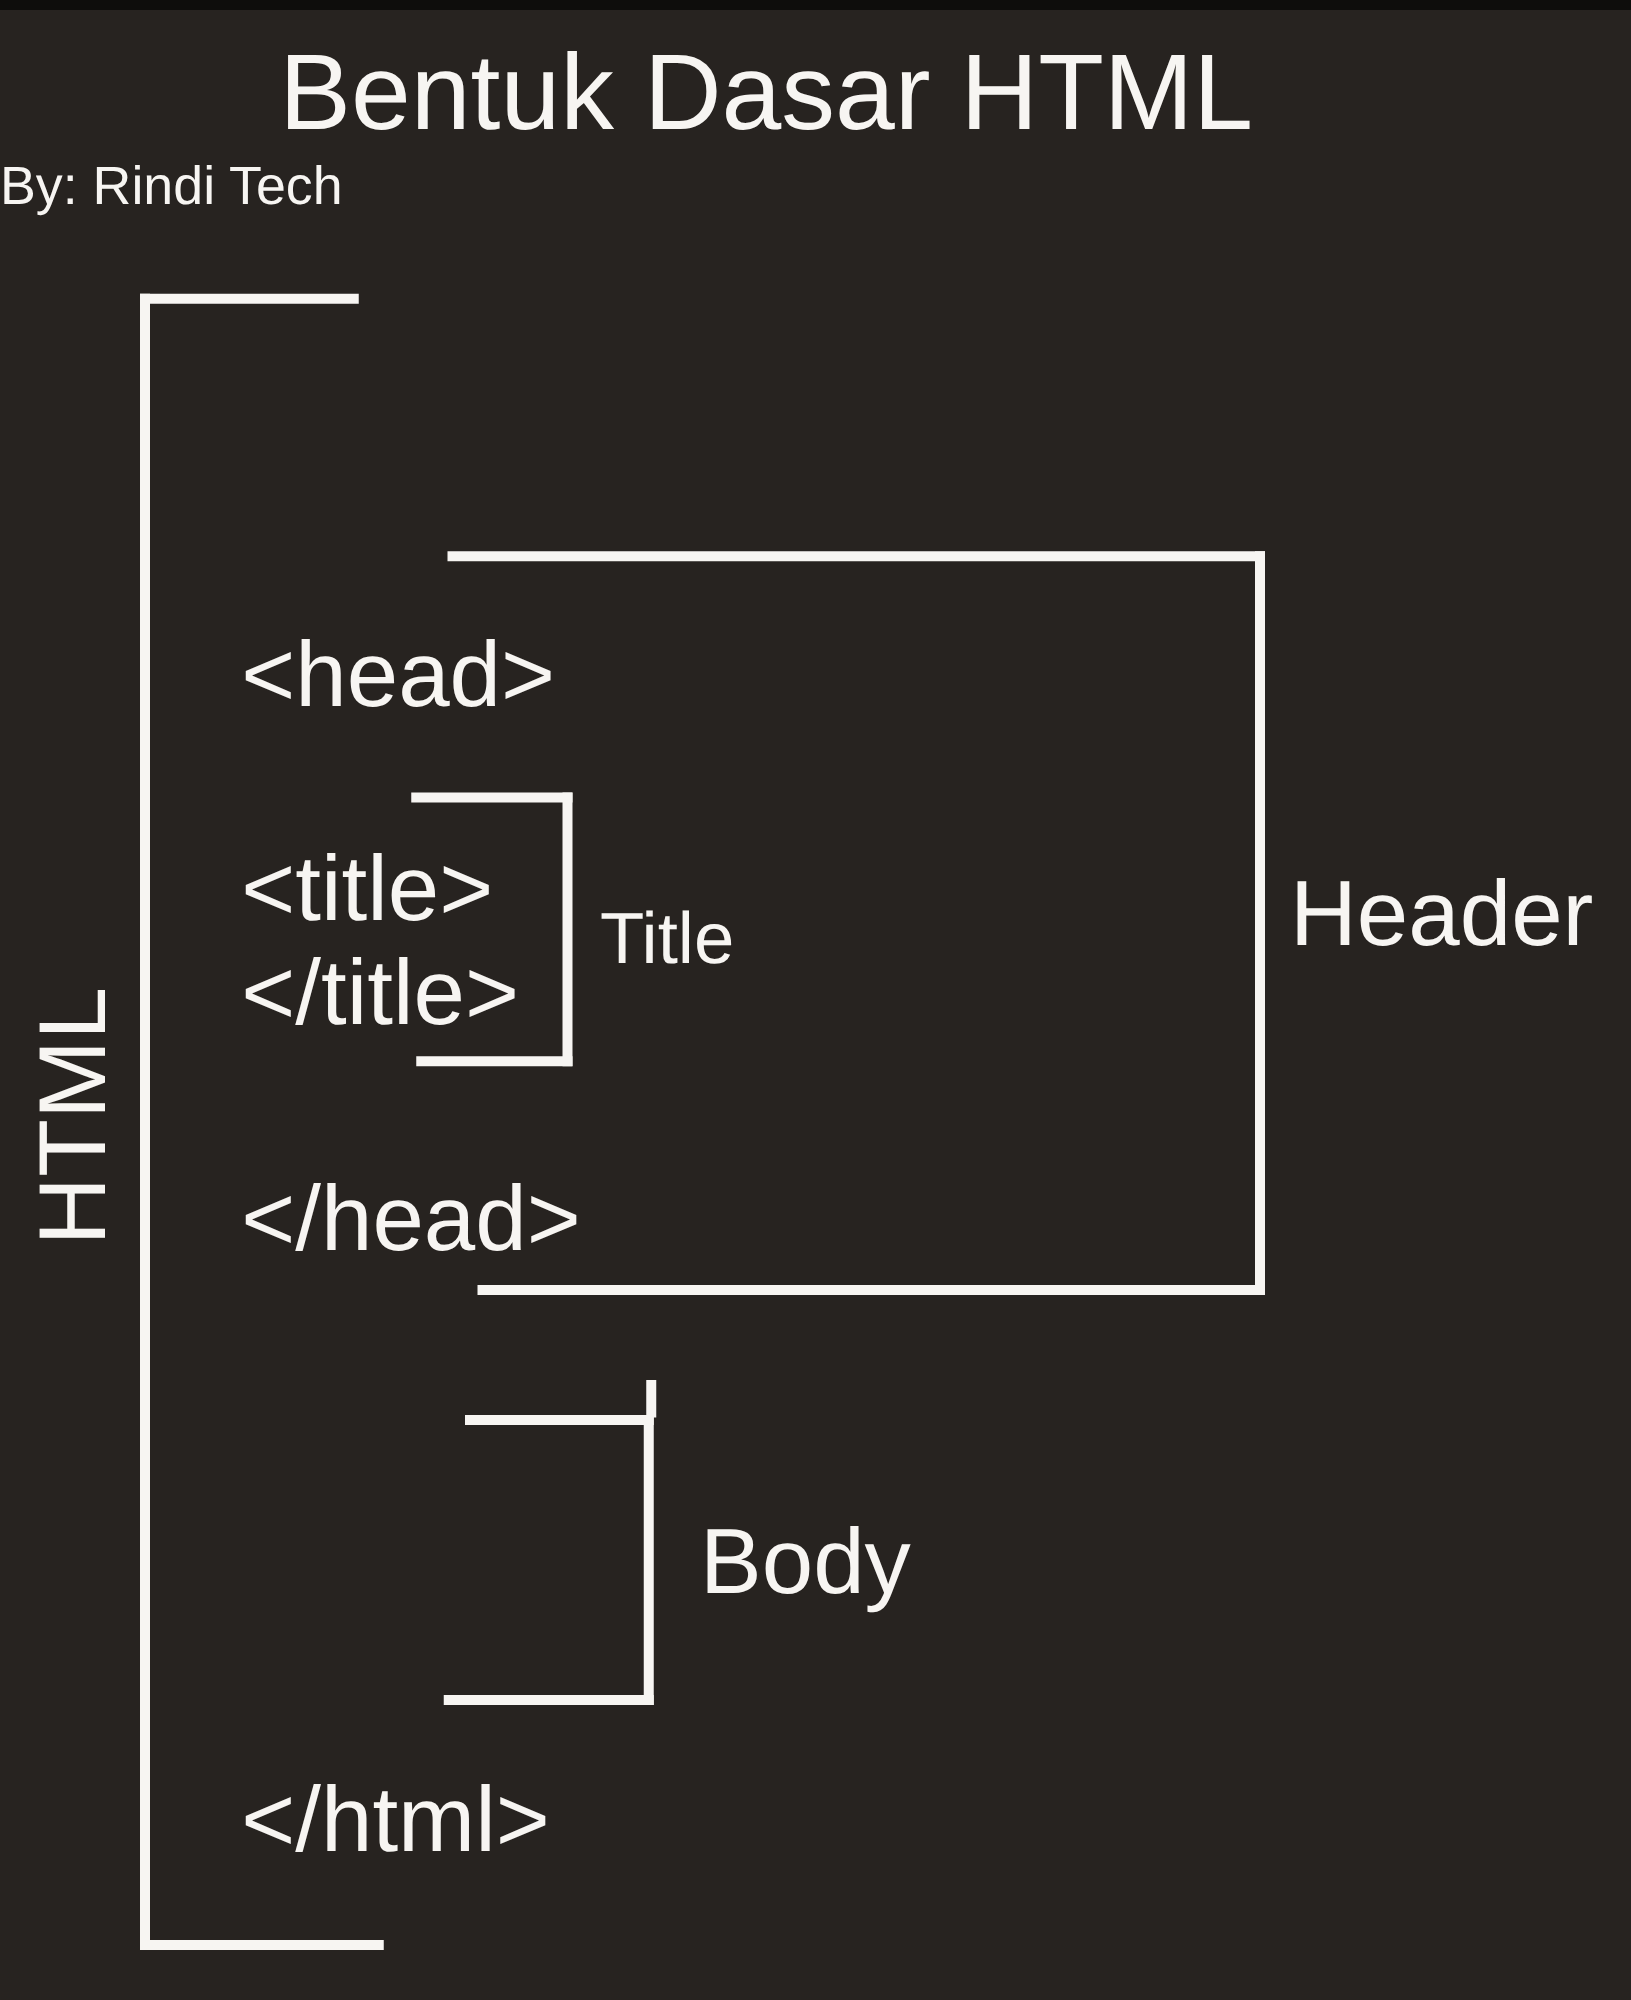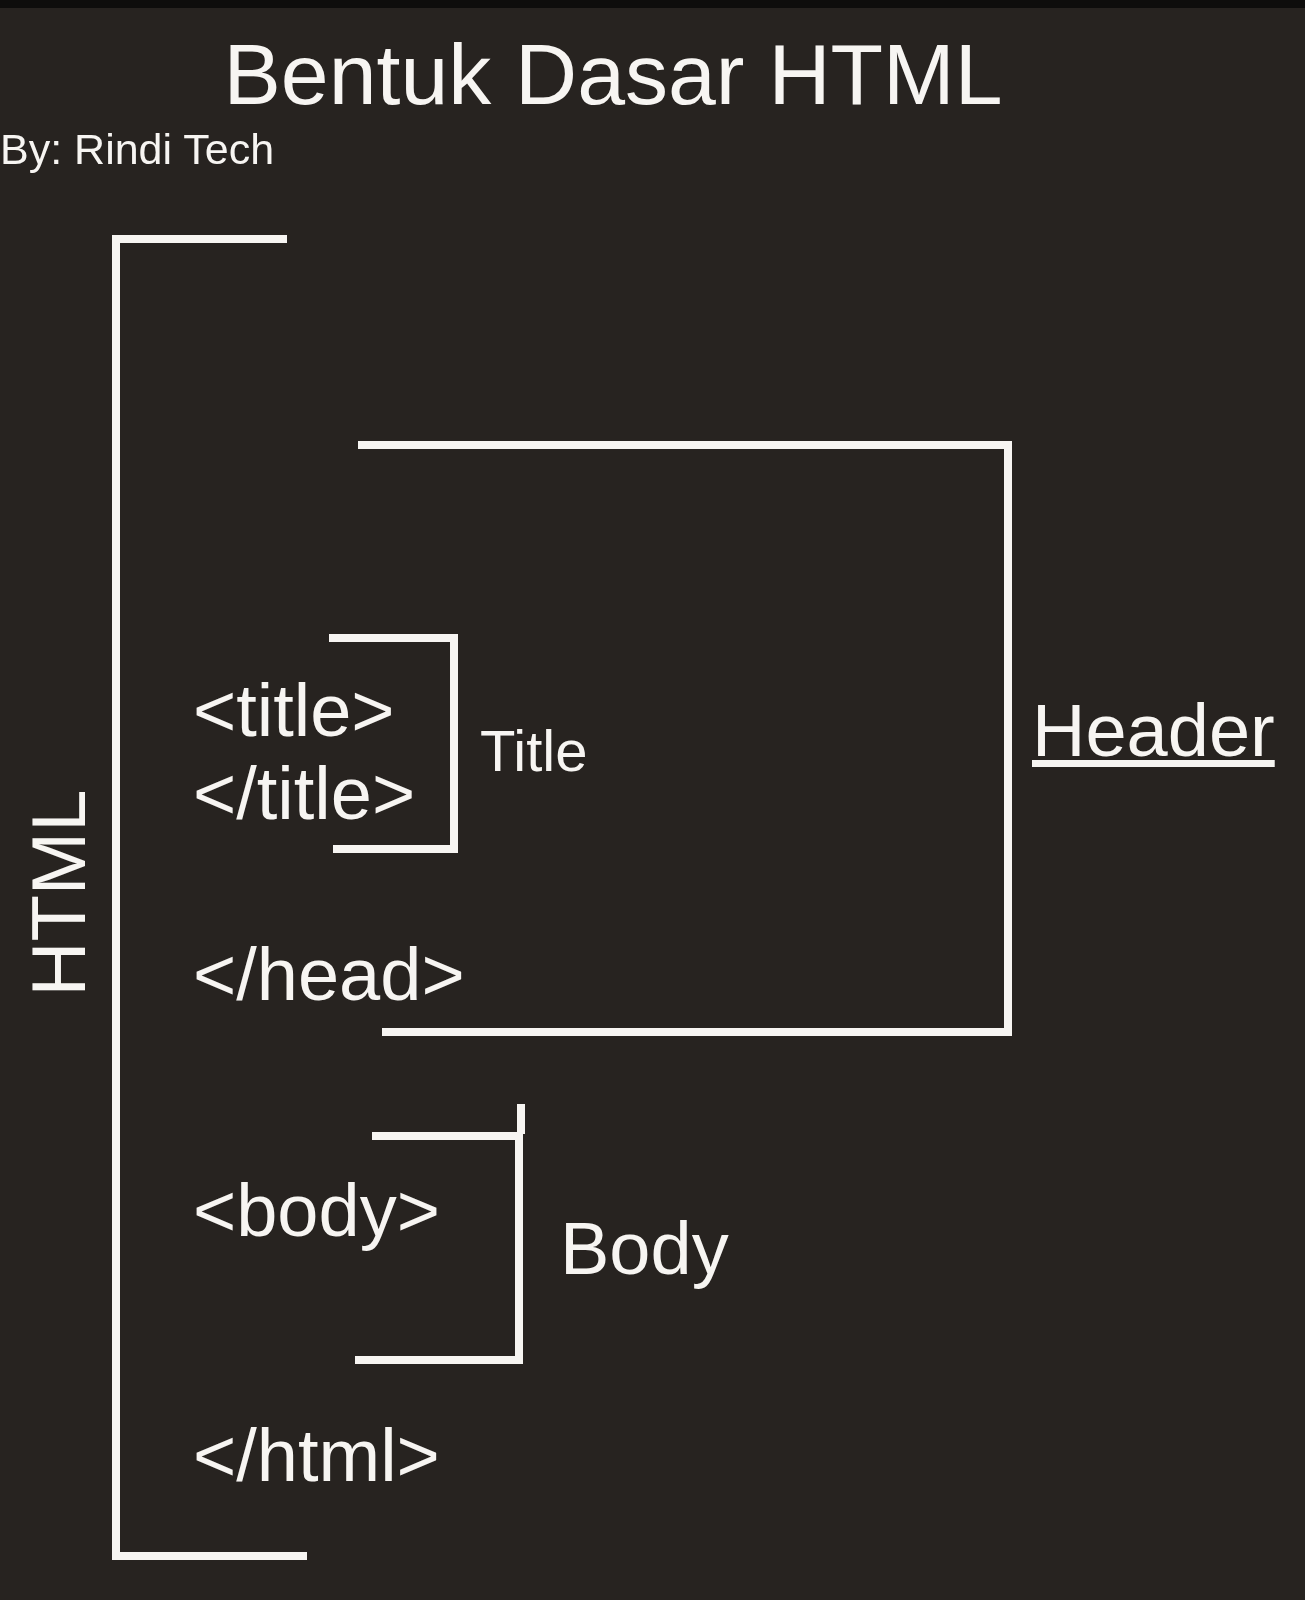--- a/index.html
+++ b/index.html
@@ -45,21 +45,21 @@
   #tag-title-close{left:193px;top:757px;}
   #tag-head-close{left:193px;top:938px;}
   #tag-body-open{left:193px;top:1174px;}
   #tag-body-close{left:193px;top:1261px;}
   #tag-html-close{left:193px;top:1419px;}
 
   
   #header-bracket-vertical{left:1004px;top:441px;width:8px;height:595px;}
   #header-bracket-top-arm{left:358px;top:441px;width:654px;height:8px;}
   #header-bracket-bottom-arm{left:382px;top:1028px;width:630px;height:8px;}
-  #header-bracket-label{left:1032px;top:694px;font-size:74px;line-height:74px;text-decoration:underline;}
+  #header-bracket-label{left:1032px;top:694px;font-size:74px;line-height:74px;}
 
   
   #title-bracket-vertical{left:450px;top:634px;width:8px;height:219px;}
   #title-bracket-top-arm{left:329px;top:634px;width:129px;height:8px;}
   #title-bracket-bottom-arm{left:333px;top:845px;width:125px;height:8px;}
   #title-bracket-label{left:480px;top:714px;font-size:58px;line-height:74px;}
 
   
   #body-bracket-vertical{left:515px;top:1132px;width:8px;height:232px;}
   #body-bracket-top-arm{left:372px;top:1132px;width:151px;height:8px;}
@@ -76,24 +76,24 @@
 <div id="canvas">
 
   <div class="txt" id="page-title">Bentuk Dasar HTML</div>
   <div class="txt" id="page-subtitle">By: Rindi Tech</div>
 
   <div class="line" id="html-bracket-vertical"></div>
   <div class="line" id="html-bracket-top-arm"></div>
   <div class="line" id="html-bracket-bottom-arm"></div>
   <div class="txt" id="html-bracket-label">HTML</div>
 
+  <div class="txt tag" id="tag-head-open">&lt;head&gt;</div>
   <div class="txt tag" id="tag-title-open">&lt;title&gt;</div>
   <div class="txt tag" id="tag-head-close">&lt;/head&gt;</div>
   <div class="txt tag" id="tag-title-close">&lt;/title&gt;</div>
-  <div class="txt tag" id="tag-body-open">&lt;body&gt;</div>
   <div class="txt tag" id="tag-html-close">&lt;/html&gt;</div>
 
   <div class="line" id="header-bracket-vertical"></div>
   <div class="line" id="header-bracket-top-arm"></div>
   <div class="line" id="header-bracket-bottom-arm"></div>
   <div class="txt" id="header-bracket-label">Header</div>
 
   <div class="line" id="title-bracket-vertical"></div>
   <div class="line" id="title-bracket-top-arm"></div>
   <div class="line" id="title-bracket-bottom-arm"></div>

